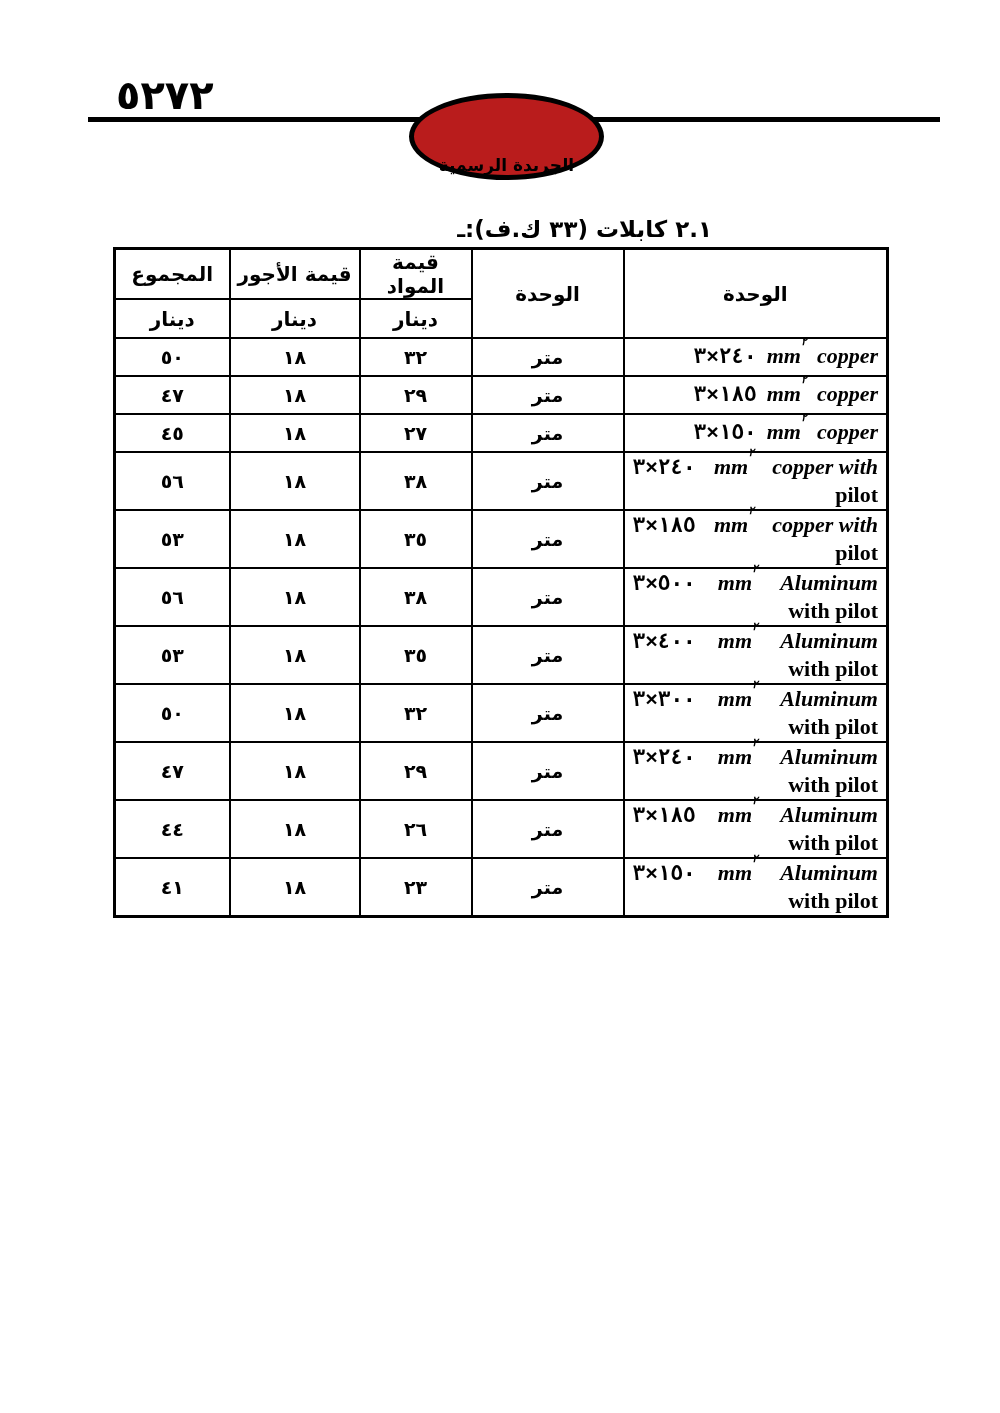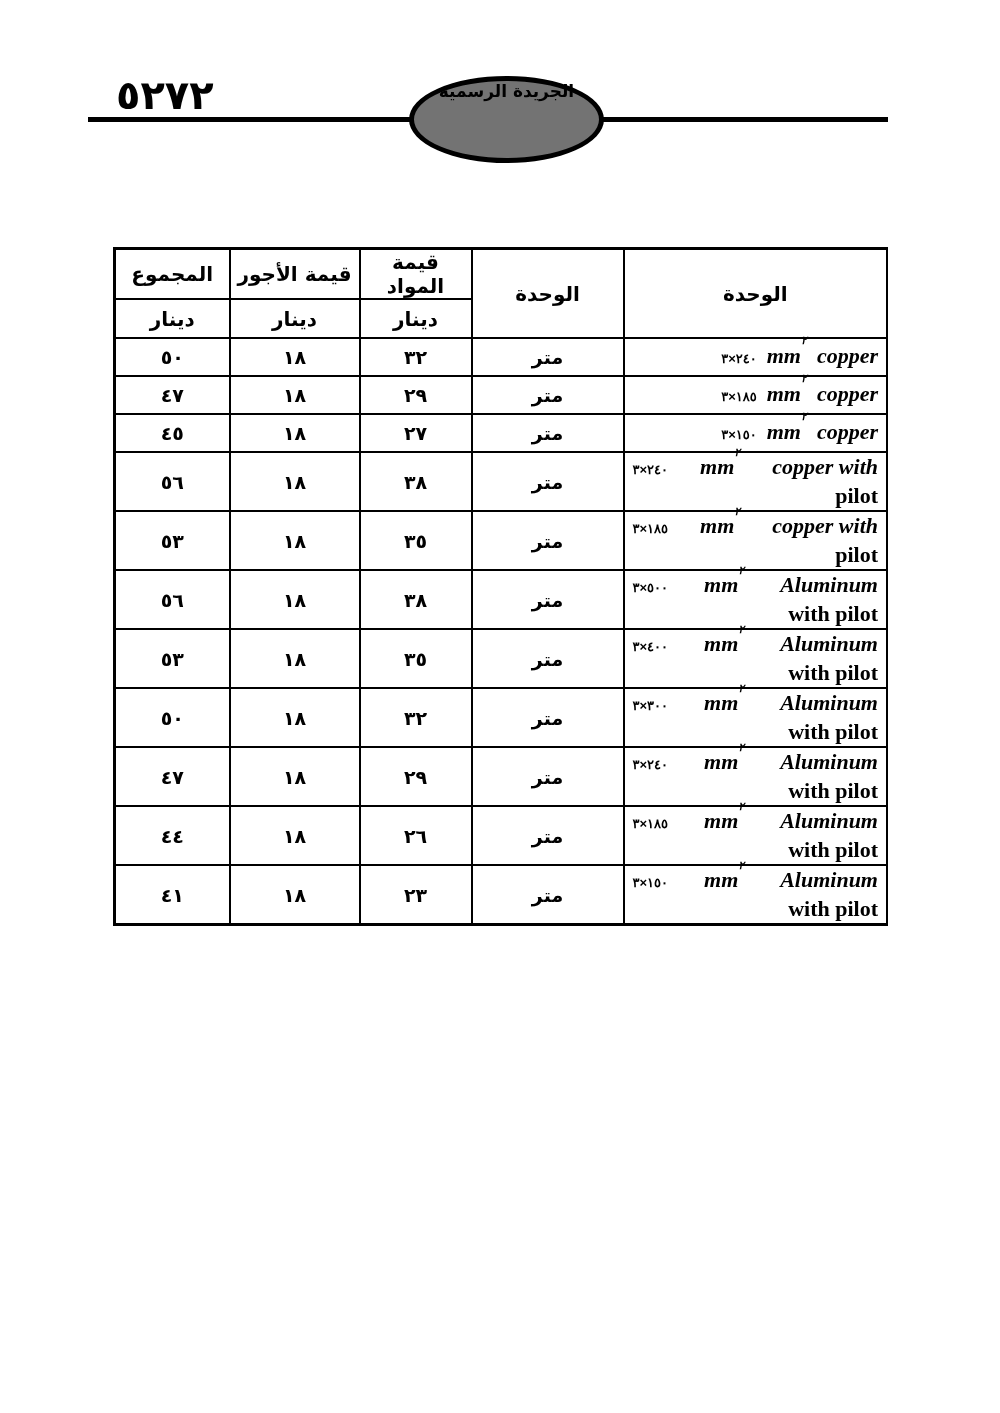--- a/index.html
+++ b/index.html
@@ -1,19 +1,19 @@
 <!DOCTYPE html>
 <html lang="ar"><head>
 <meta charset="utf-8">
 <style>
   * { margin: 0; padding: 0; box-sizing: border-box; }
   html, body { background: #ffffff; }
   .page {
     position: relative;
-    width: 888px;
+    width: 1000px;
     height: 1413px;
     background: #ffffff;
     color: #000000;
     font-family: "DejaVu Sans", sans-serif;
     overflow: hidden;
   }
 
   
   .page-number {
     position: absolute;
@@ -30,29 +30,29 @@
     left: 88px;
     top: 117px;
     width: 852px;
     height: 5px;
     background: #000000;
     z-index: 1;
   }
   .gazette-seal {
     position: absolute;
     left: 409px;
-    top: 76px;
+    top: 93px;
     width: 195px;
     height: 87px;
-    background: #737373;
+    background: #b91c1c;
     border: 5px solid #000000;
     border-radius: 50%;
     z-index: 2;
     display: flex;
-    align-items: flex-start;
+    align-items: flex-end;
     justify-content: center;
   }
   .gazette-seal .seal-text {
     font-size: 17px;
     font-weight: bold;
     direction: rtl;
     white-space: nowrap;
   }
 
   
@@ -125,22 +125,22 @@
   .item.single .line1 { justify-content: flex-end; gap: 10px; }
   .item .line2 {
     direction: ltr;
     text-align: right;
     line-height: 26px;
     font-family: "Liberation Serif", serif;
     font-size: 22px;
     font-weight: bold;
   }
   .qty {
-    font-family: Liberation Sans, sans-serif;
-    font-size: 13px;
+    font-family: Liberation Mono, monospace;
+    font-size: 21px;
     font-weight: bold;
     direction: ltr;
     unicode-bidi: bidi-override;
     white-space: nowrap;
   }
   .mm, .desc {
     font-family: "Liberation Serif", serif;
     font-size: 22px;
     font-weight: bold;
     white-space: nowrap;
@@ -158,20 +158,21 @@
 <body>
 
 <div class="page">
 
   <div class="page-number">٥٢٧٢</div>
   <div class="header-rule"></div>
   <div class="gazette-seal">
     <span class="seal-text">الجريدة الرسمية</span>
   </div>
 
+  <div class="heading-2">٢.١ كابلات (٣٣ ك.ف):ـ</div>
 
   <table class="price-table">
     <colgroup>
       <col style="width:115px">
       <col style="width:130px">
       <col style="width:112px">
       <col style="width:152px">
       <col style="width:264px">
     </colgroup>
     <thead>

